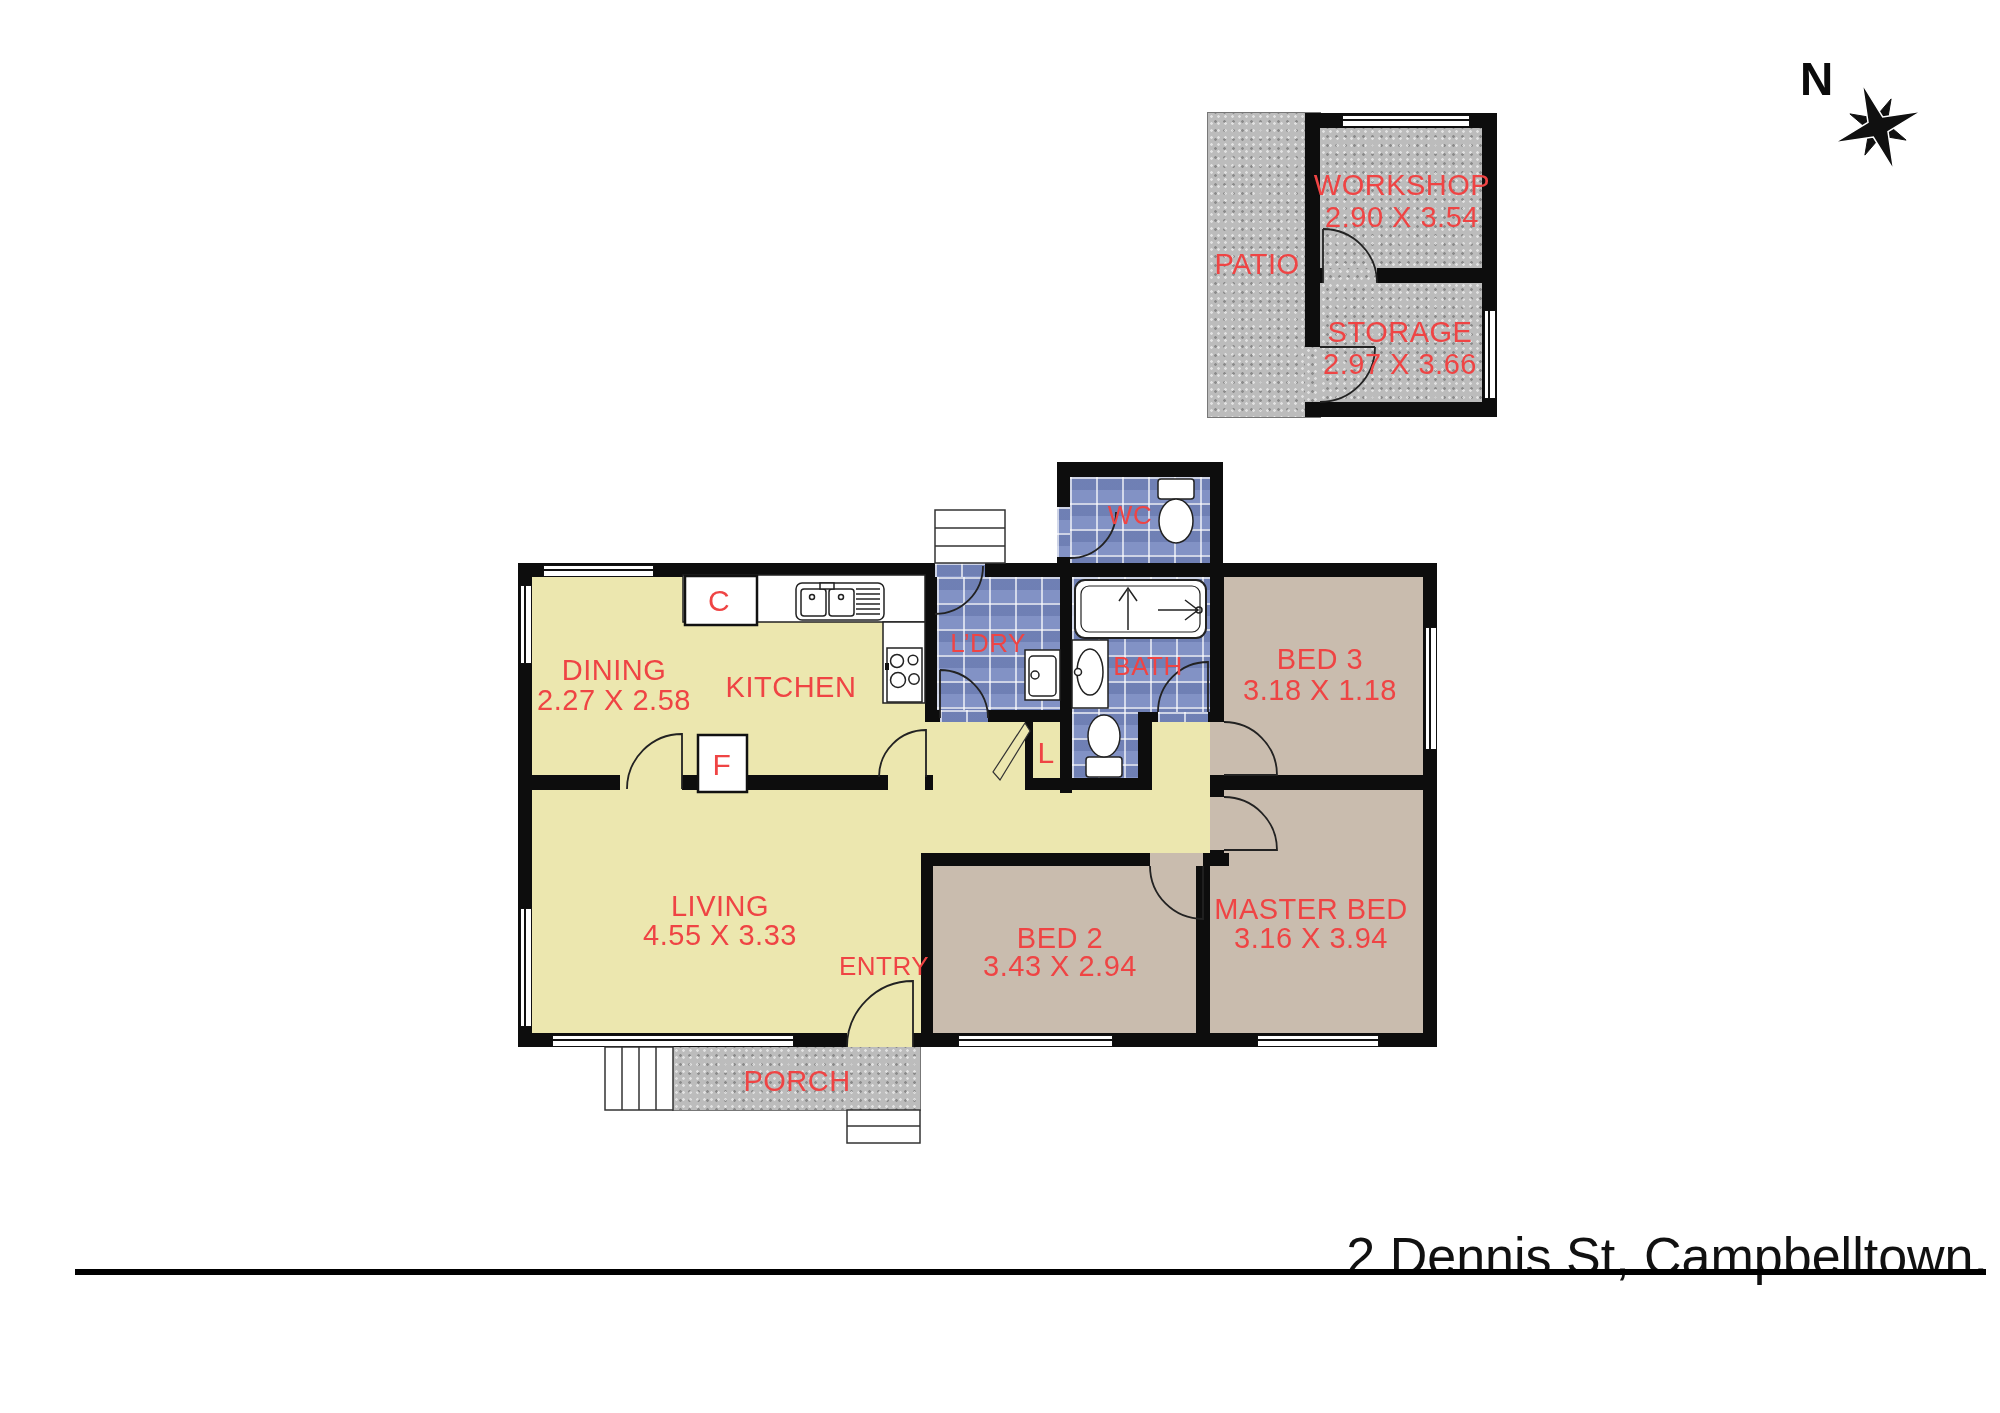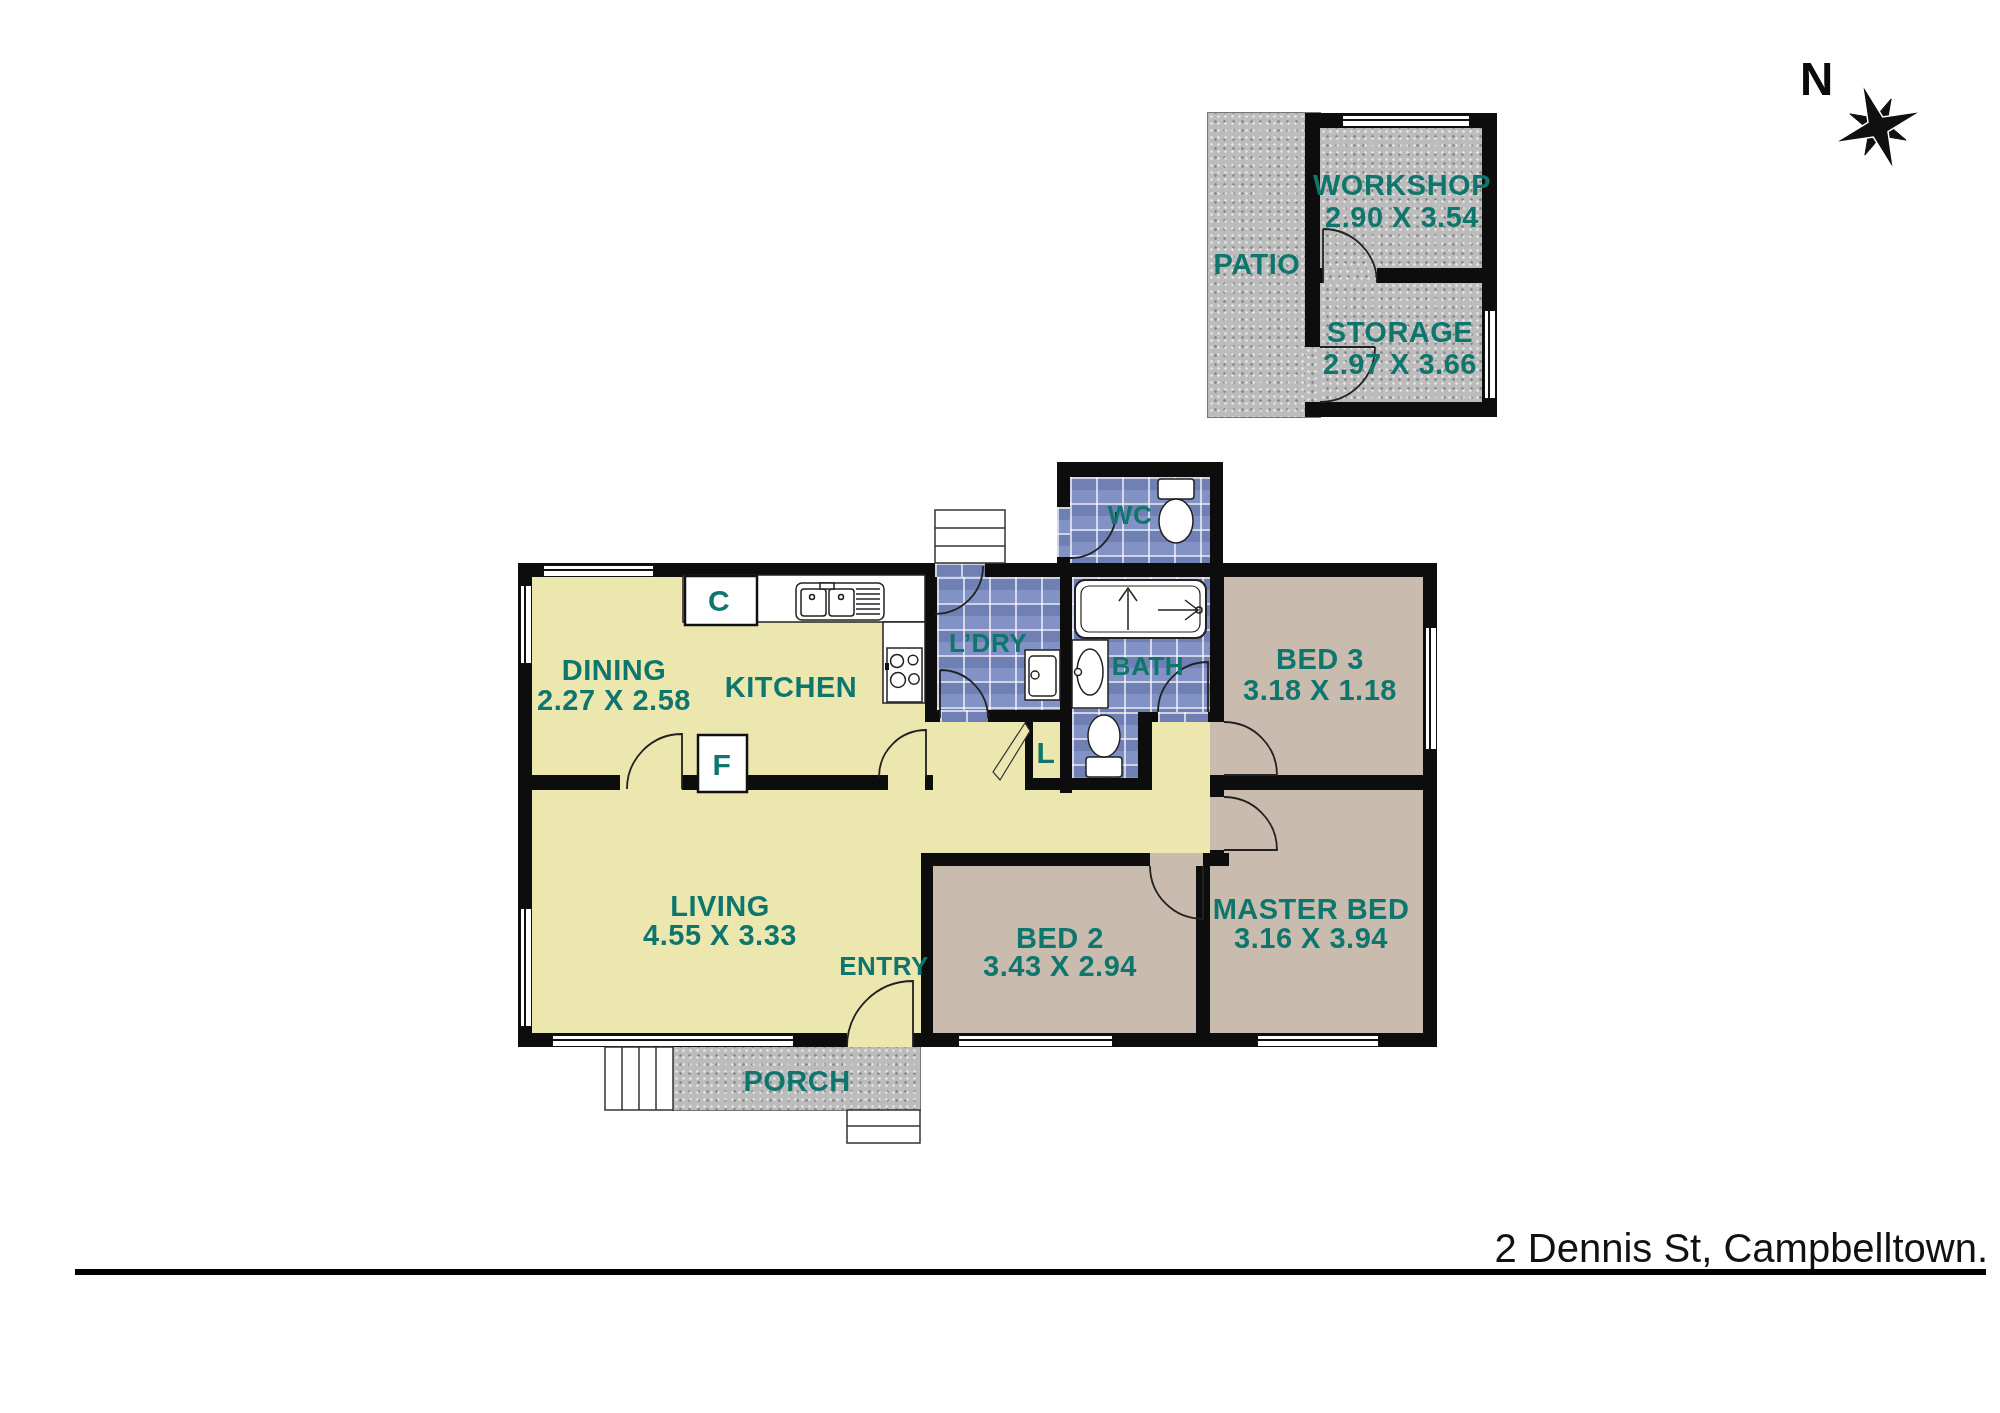--- a/index.html
+++ b/index.html
@@ -17,27 +17,27 @@
   .tx{position:absolute;background-color:#bcbcbc;
     background-image:
       radial-gradient(rgba(255,255,255,.55) 1px, transparent 1.6px),
       radial-gradient(rgba(80,80,80,.45) 1px, transparent 1.6px);
     background-size:7px 7px, 9px 9px;background-position:0 0,3px 4px;
     outline:1px solid #777;}
   .winh{position:absolute;border:1px solid #111;
     background:linear-gradient(#fff 0 3px,#111 3px 5px,#fff 5px 100%);}
   .winv{position:absolute;border:1px solid #111;
     background:linear-gradient(90deg,#fff 0 3px,#111 3px 5px,#fff 5px 100%);}
-  .lbl{position:absolute;transform:translate(-50%,-50%);font-weight:bold;
-    font-size:29px;color:#0f766e;white-space:nowrap;letter-spacing:.5px;}
+  .lbl{position:absolute;transform:translate(-50%,-50%);font-weight:normal;
+    font-size:29px;color:#ef4444;white-space:nowrap;letter-spacing:.5px;}
   .sm{font-size:26px;}
   .lt{font-size:30px;}
   .svgo{position:absolute;left:0;top:0;}
   .title{position:absolute;left:1000px;top:1226px;width:988px;text-align:right;
-    font-size:40px;color:#111;}
+    font-size:52px;color:#111;}
   .rule{position:absolute;left:75px;top:1269px;width:1911px;height:6px;background:#000;}
   .disc{position:absolute;left:275px;width:1460px;text-align:center;font-size:27px;color:#111;}
   .north{position:absolute;left:1800px;top:52px;font-size:46px;font-weight:bold;color:#0b0b0b;}
 </style>
 </head>
 <body>
 
 <div class="scene">
 
   <div class="fy" style="left:532px;top:577px;width:393px;height:198px;"></div>

